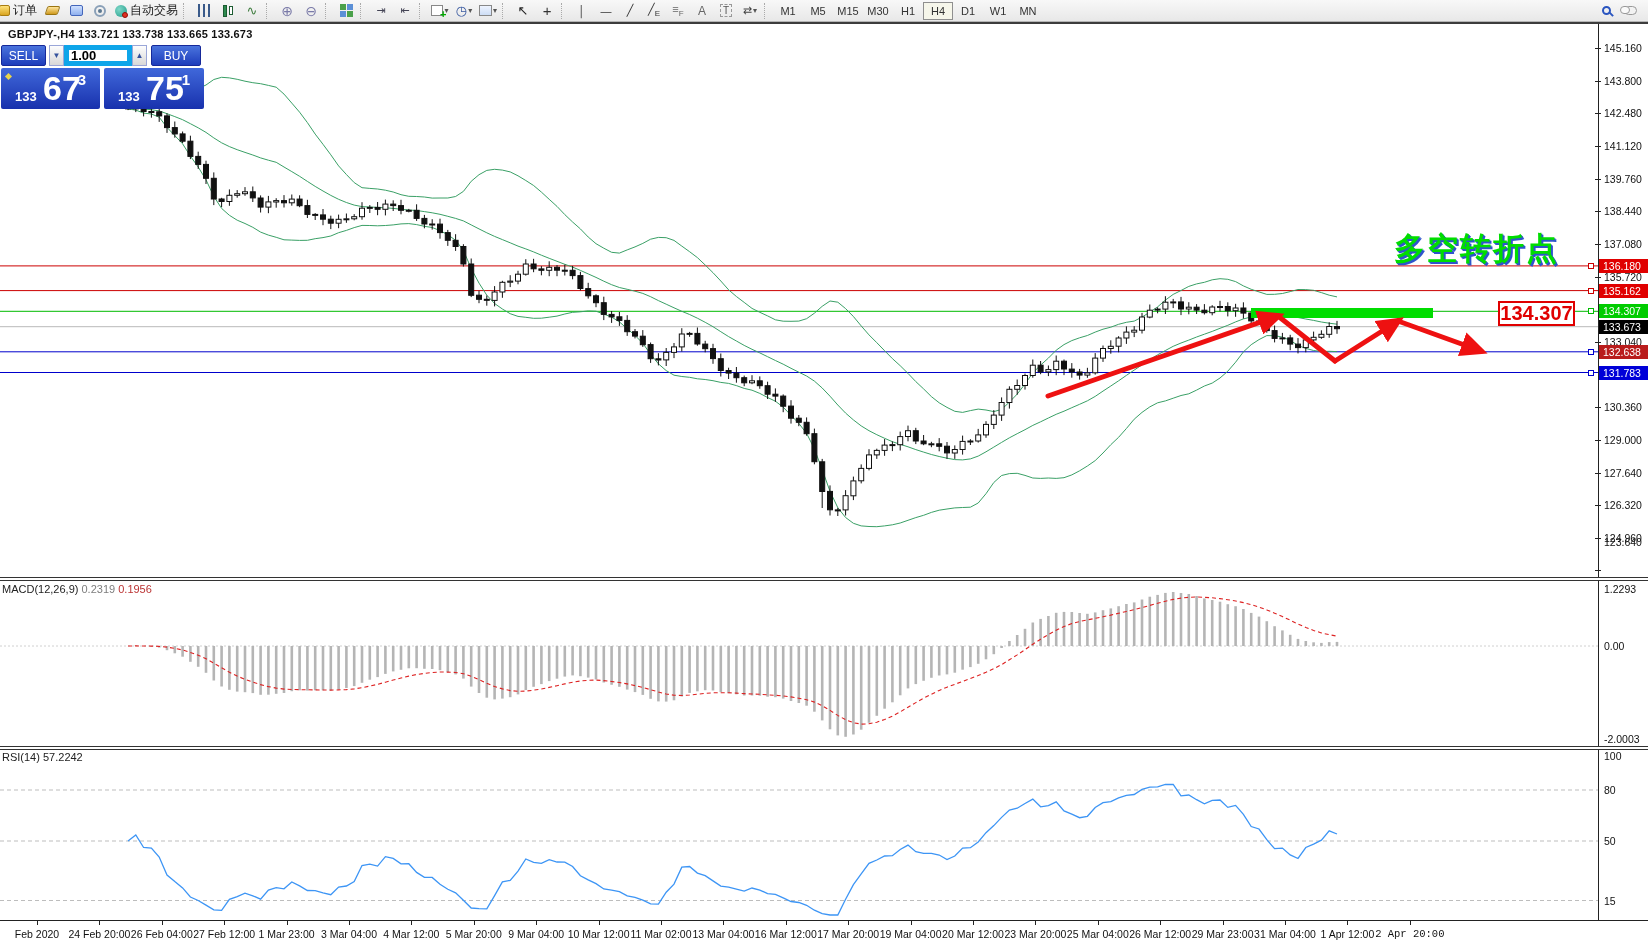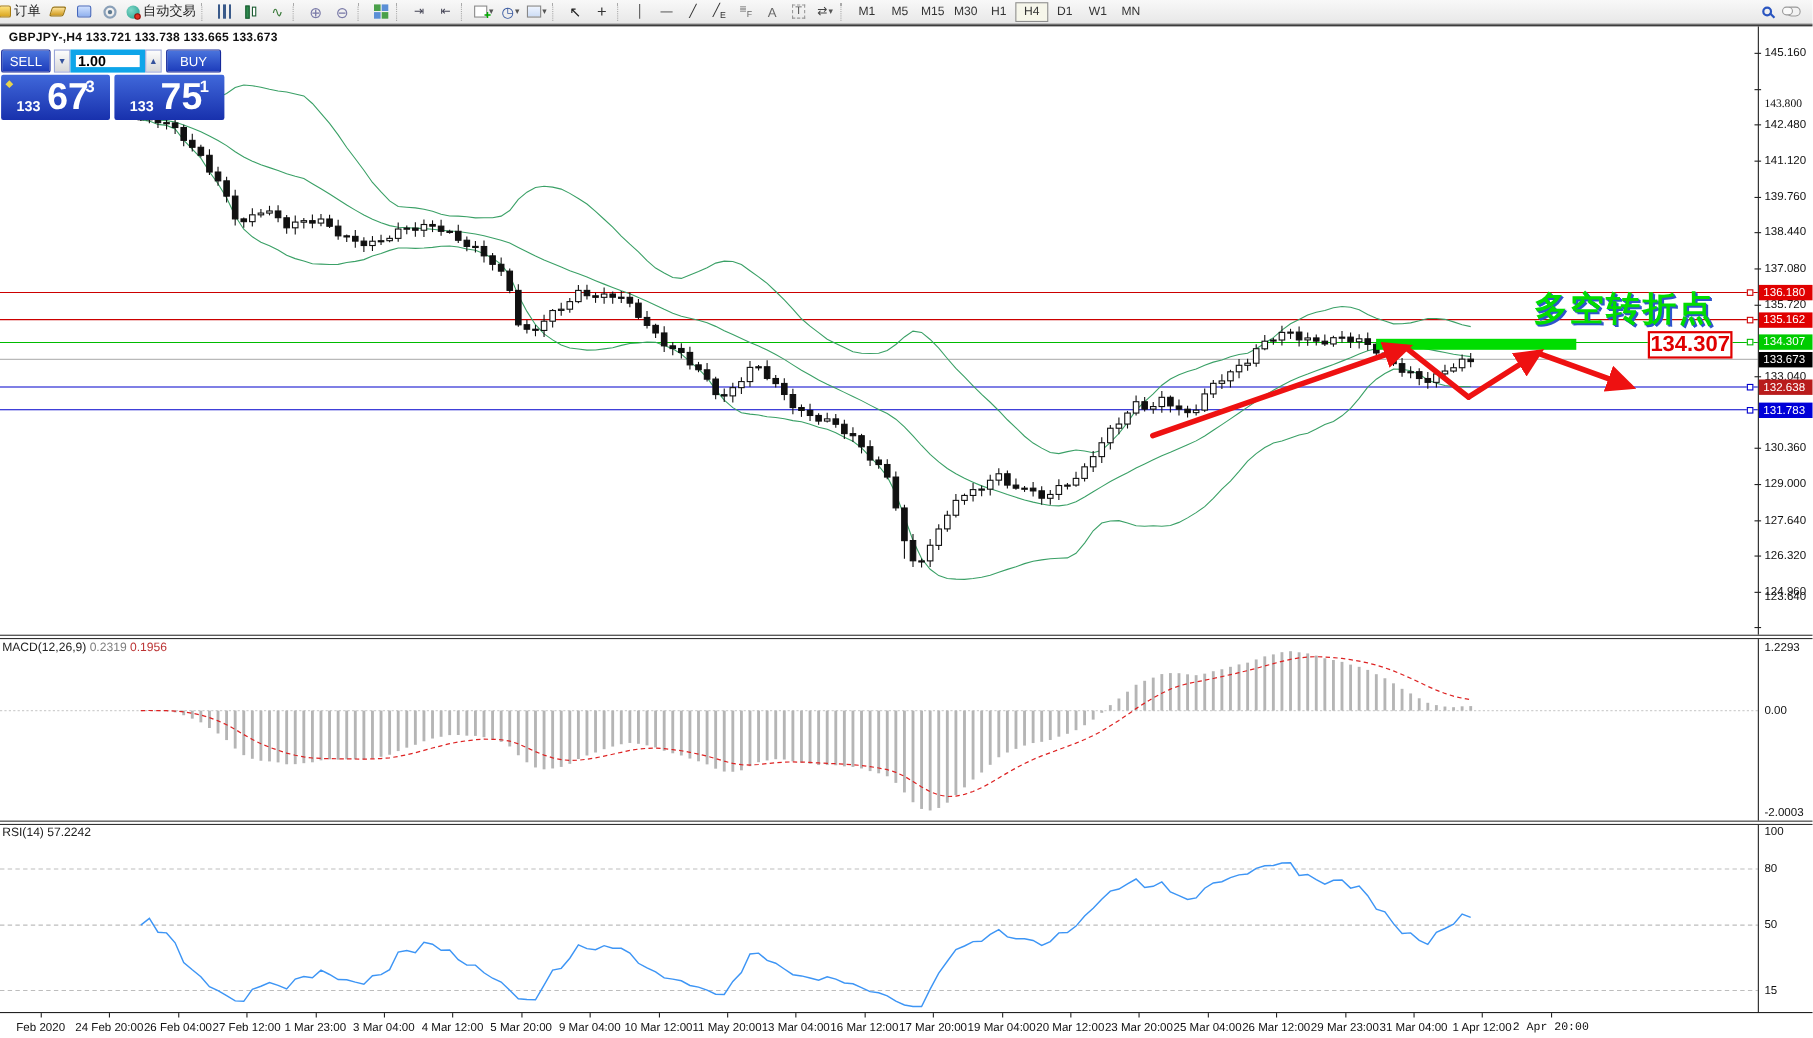--- a/index.html
+++ b/index.html
@@ -49,21 +49,21 @@
   .prow{display:flex;margin-top:2px;}
   .pbox{height:41px;background:linear-gradient(#3f66d8,#18२fa8);position:relative;border-radius:2px;}
   .pbox{background:linear-gradient(#4068da,#1831ad);}
   .pbox.left{width:99px;} .pbox.right{width:100px;margin-left:4px;}
   .pbox .small{position:absolute;bottom:5px;left:14px;font-size:13px;color:#fff;font-weight:bold;}
   .pbox .big{position:absolute;bottom:1px;left:42px;font-size:34px;color:#fff;font-weight:bold;}
   .pbox .sup{position:absolute;top:3px;right:14px;font-size:15px;color:#fff;font-weight:bold;}
   .dot{position:absolute;left:5px;top:6px;width:5px;height:5px;background:#e8d44c;transform:rotate(45deg);}
   
   .anno-text{position:absolute;left:1394px;top:228px;z-index:25;font-size:31px;font-weight:bold;color:#00dd00;
-             text-shadow:1px 1px 0 #2f55cc,2px 2px 0 #2f55cc;letter-spacing:2px;white-space:nowrap;margin-top:32px;}
+             text-shadow:1px 1px 0 #2f55cc,2px 2px 0 #2f55cc;letter-spacing:2px;white-space:nowrap;}
   .price-box{position:absolute;left:1498px;top:301px;width:77px;height:25px;z-index:25;background:#fff;
              border:2px solid #e00000;color:#e00000;font-size:20px;font-weight:bold;
              display:flex;align-items:center;justify-content:center;}
 </style>
 </head>
 <body>
 
 <div class="app">
 
   <div class="toolbar">
@@ -743,21 +743,21 @@
   </div>
   <div class="ind-label" style="top:751px;">
     <span>RSI(14)</span>
     <span>57.2242</span>
   </div>
 
   <div id="price-axis">
       <div class="axis-tick" style="top:48px;"></div>
       <div class="axis-label" style="top:42px;">145.160</div>
       <div class="axis-tick" style="top:81px;"></div>
-      <div class="axis-label" style="top:89px;font-family:Liberation Serif, serif;">143.800</div>
+      <div class="axis-label" style="top:75px;">143.800</div>
       <div class="axis-tick" style="top:113px;"></div>
       <div class="axis-label" style="top:107px;">142.480</div>
       <div class="axis-tick" style="top:146px;"></div>
       <div class="axis-label" style="top:140px;">141.120</div>
       <div class="axis-tick" style="top:179px;"></div>
       <div class="axis-label" style="top:173px;">139.760</div>
       <div class="axis-tick" style="top:211px;"></div>
       <div class="axis-label" style="top:205px;">138.440</div>
       <div class="axis-tick" style="top:244px;"></div>
       <div class="axis-label" style="top:238px;">137.080</div>
@@ -811,21 +811,21 @@
       <div class="tlabel" style="left: 304px;">3 Mar 04:00</div>
       <div class="ttick" style="left: 411.4px;"></div>
       <div class="tlabel" style="left: 366.4px;">4 Mar 12:00</div>
       <div class="ttick" style="left: 473.8px;"></div>
       <div class="tlabel" style="left: 428.8px;">5 Mar 20:00</div>
       <div class="ttick" style="left: 536.2px;"></div>
       <div class="tlabel" style="left: 491.2px;">9 Mar 04:00</div>
       <div class="ttick" style="left: 598.6px;"></div>
       <div class="tlabel" style="left: 553.6px;">10 Mar 12:00</div>
       <div class="ttick" style="left: 661px;"></div>
-      <div class="tlabel" style="left: 616px;">11 May 20:00</div>
+      <div class="tlabel" style="left: 616px;">11 Mar 02:00</div>
       <div class="ttick" style="left: 723.4px;"></div>
       <div class="tlabel" style="left: 678.4px;">13 Mar 04:00</div>
       <div class="ttick" style="left: 785.8px;"></div>
       <div class="tlabel" style="left: 740.8px;">16 Mar 12:00</div>
       <div class="ttick" style="left: 848.2px;"></div>
       <div class="tlabel" style="left: 803.2px;">17 Mar 20:00</div>
       <div class="ttick" style="left: 910.6px;"></div>
       <div class="tlabel" style="left: 865.6px;">19 Mar 04:00</div>
       <div class="ttick" style="left: 973px;"></div>
       <div class="tlabel" style="left: 928px;">20 Mar 12:00</div>

